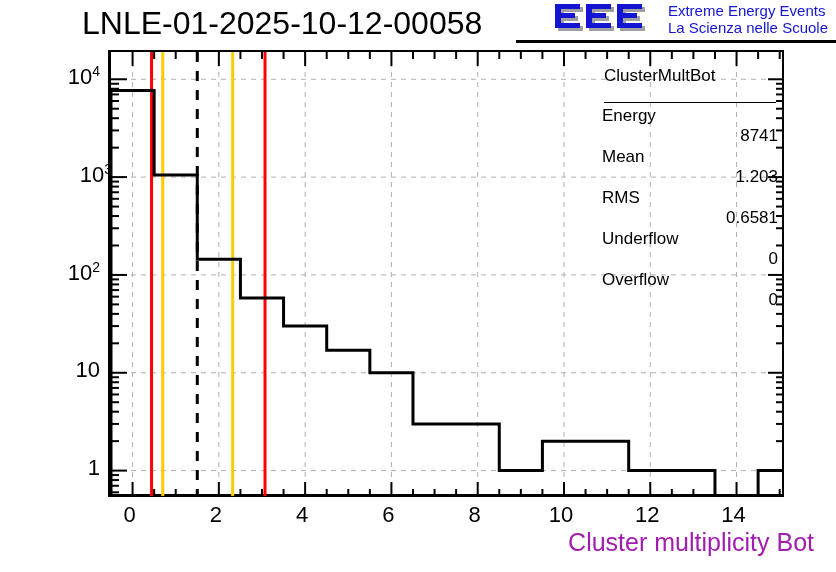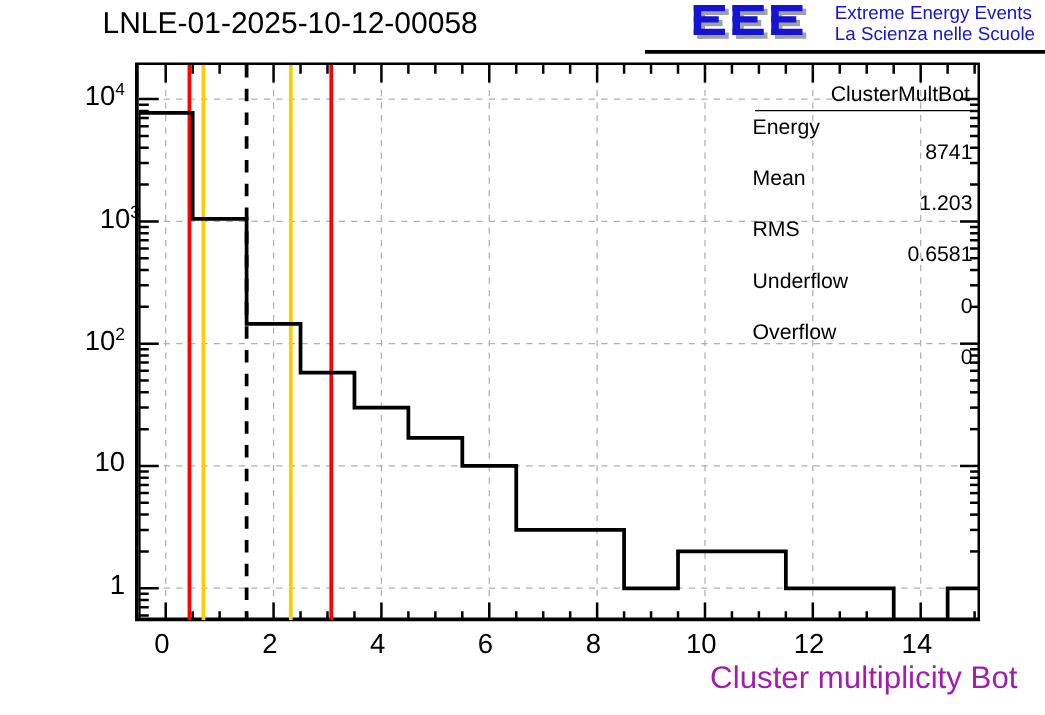--- a/index.html
+++ b/index.html
@@ -9,21 +9,21 @@
     background:#ffffff;
     font-family:"Liberation Sans", sans-serif;
     overflow:hidden;
     position:relative;
   }
   #root{position:absolute;left:0;top:0;width:836px;height:572px;}
 
   
   .plot-title{
     position:absolute;left:82px;top:5px;
-    font-size:24px;color:#000;white-space:nowrap;
+    font-size:32px;color:#000;white-space:nowrap;
     letter-spacing:0px;
     text-align:center;
   }
   .logo{
     position:absolute;right:8px;top:2px;
     display:flex;align-items:center;gap:19px;
   }
   .logo-eee{
     position:relative;width:96px;height:34px;
   }
@@ -65,21 +65,21 @@
     position:absolute;right:22px;top:528px;
     font-size:25px;color:#a21caf;white-space:nowrap;
   }
 
   
   .statbox{
     position:absolute;left:598px;top:66px;width:184px;
     font-size:17px;color:#000;background:transparent;
   }
   .stat-title{
-    text-align:right;padding-bottom:2px;
+    text-align:left;padding-bottom:16px;
     border-bottom:1.5px solid #000;
     margin:0 6px 2px 6px;
   }
   .stat-row{
     display:flex;justify-content:space-between;
     padding:0 4px;line-height:21px;
   }
   .stat-row .k{text-align:left;}
   .stat-row .v{text-align:right;margin-top:20px;}
 </style>

